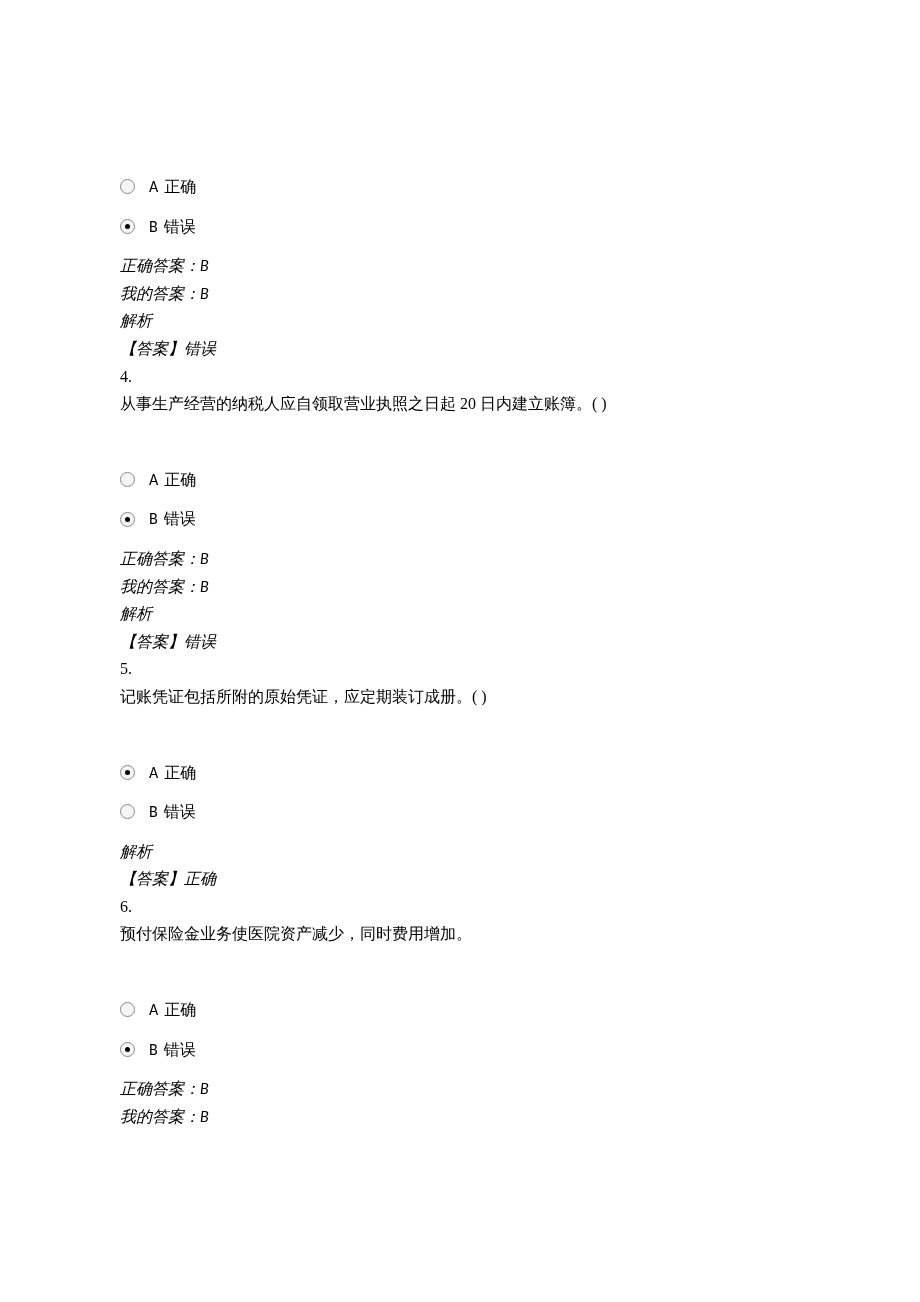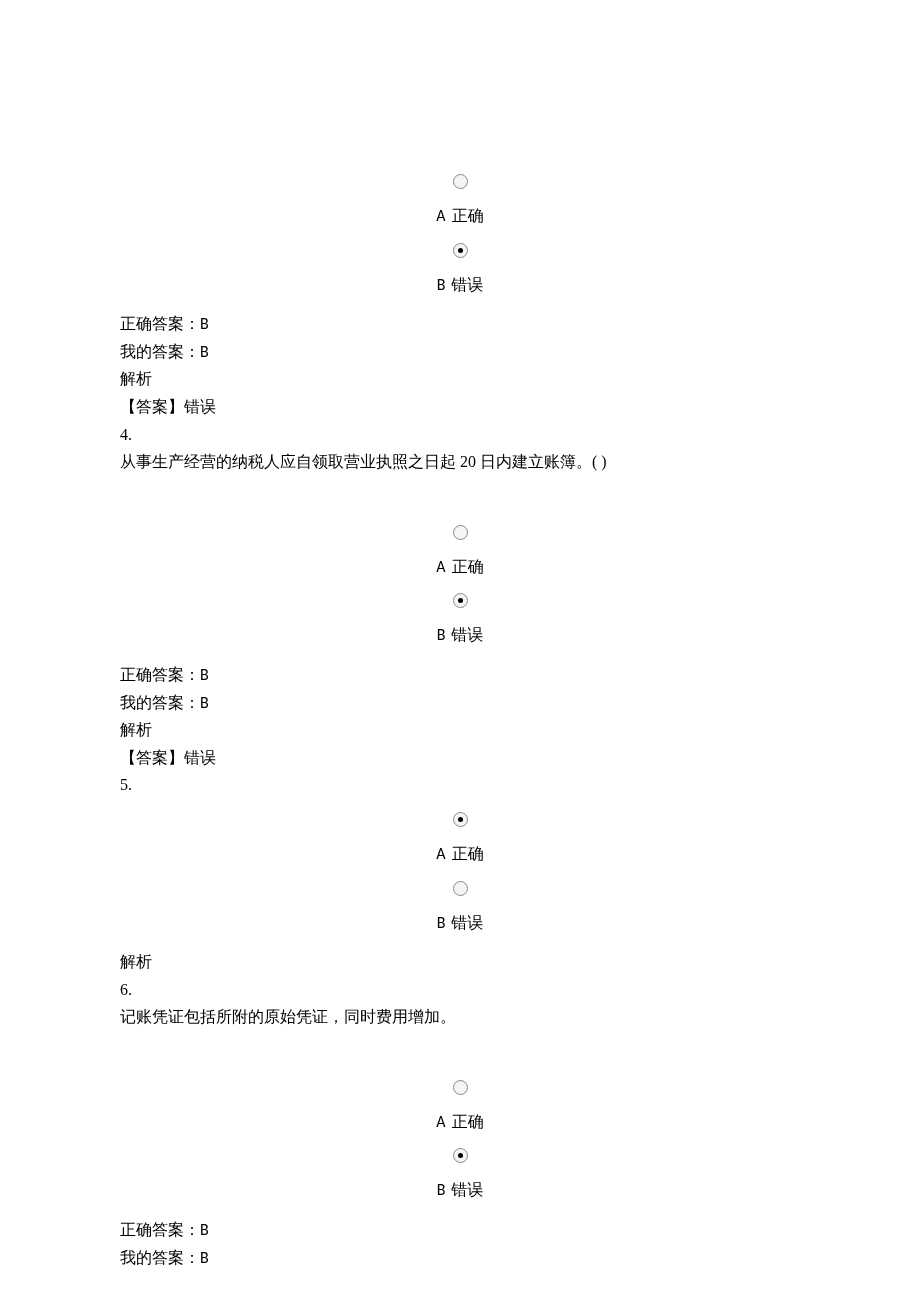--- a/index.html
+++ b/index.html
@@ -15,21 +15,20 @@
     width: 920px;
     min-height: 1302px;
     padding: 160px 120px 100px 120px;
     box-sizing: border-box;
   }
   .option-row {
     display: flex;
     align-items: center;
     margin: 14px 0;
     gap: 14px;
-    flex-direction: column;
   }
   .radio-icon {
     width: 13px;
     height: 13px;
     border: 1px solid #888;
     border-radius: 50%;
     display: inline-flex;
     align-items: center;
     justify-content: center;
     background: #f5f5f5;
@@ -51,20 +50,21 @@
     margin-left: 2px;
   }
   .answer-line, .my-answer-line, .analysis-label, .analysis-text, .qnum, .qtext {
     margin: 2px 0;
   }
   .qtext {
     margin-bottom: 50px;
   }
   .answer-block {
     margin-bottom: 2px;
+    font-style: italic;
   }
   .latin {
     font-family: Calibri, Arial, sans-serif;
   }
 </style>
 </head>
 <body>
 
 <div class="page">
 
@@ -99,36 +99,38 @@
     <div class="answer-block">
       <div class="answer-line"><span>正确答案：</span><span class="latin">B</span></div>
       <div class="my-answer-line"><span>我的答案：</span><span class="latin">B</span></div>
       <div class="analysis-label">解析</div>
       <div class="analysis-text"><span>【答案】</span><span>错误</span></div>
     </div>
   </div>
 
   <div>
     <div class="qnum">5.</div>
+    <div class="qtext">记账凭证包括所附的原始凭证，应定期装订成册。(  )</div>
     <div class="option-row">
       <span class="radio-icon checked"></span>
       <span><span class="opt-letter">A</span><span class="opt-text">正确</span></span>
     </div>
     <div class="option-row">
       <span class="radio-icon"></span>
       <span><span class="opt-letter">B</span><span class="opt-text">错误</span></span>
     </div>
     <div class="answer-block">
       <div class="analysis-label">解析</div>
+      <div class="analysis-text"><span>【答案】</span><span>正确</span></div>
     </div>
   </div>
 
   <div>
     <div class="qnum">6.</div>
-    <div class="qtext">记账凭证包括所附的原始凭证，同时费用增加。</div>
+    <div class="qtext">预付保险金业务使医院资产减少，同时费用增加。</div>
     <div class="option-row">
       <span class="radio-icon"></span>
       <span><span class="opt-letter">A</span><span class="opt-text">正确</span></span>
     </div>
     <div class="option-row">
       <span class="radio-icon checked"></span>
       <span><span class="opt-letter">B</span><span class="opt-text">错误</span></span>
     </div>
     <div class="answer-block">
       <div class="answer-line"><span>正确答案：</span><span class="latin">B</span></div>

